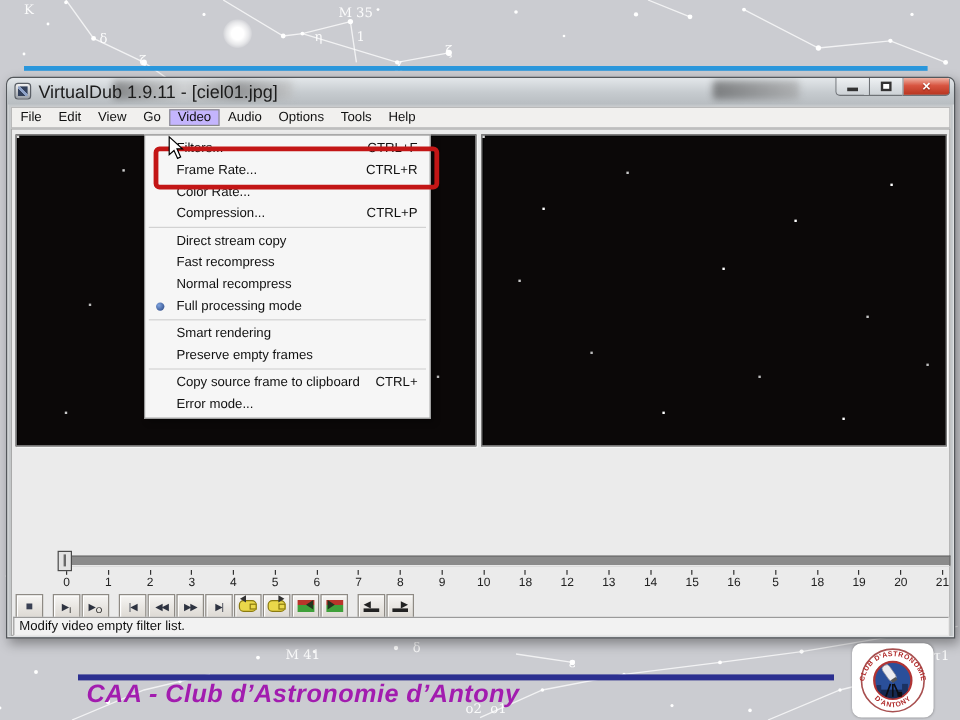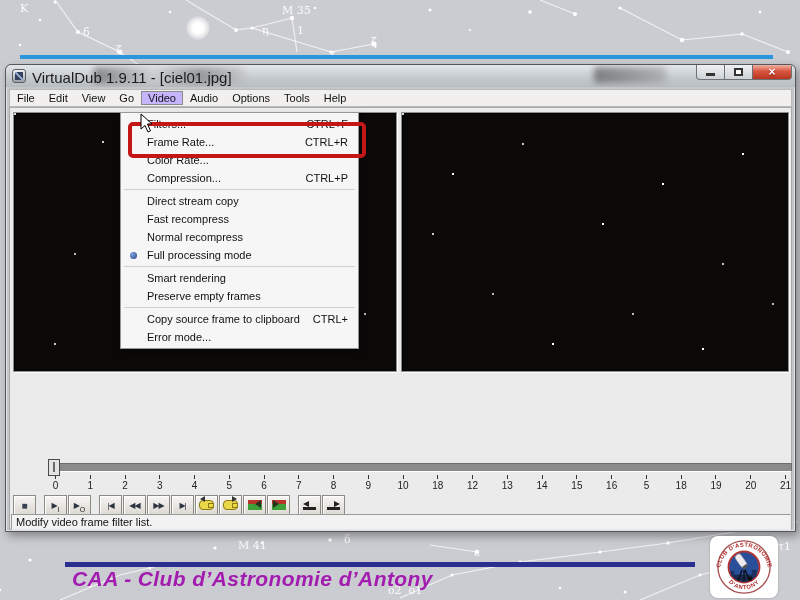--- a/index.html
+++ b/index.html
@@ -382,21 +382,21 @@
           </div>
         <div class="gap"></div>
         <div class="tbtn">
             <span class="markicon in"></span>
           </div>
         <div class="tbtn">
             <span class="markicon out"></span>
           </div>
       </div>
 
-      <div class="statusbar">Modify video frame filter list.</div>
+      <div class="statusbar">Modify video empty filter list.</div>
     </div>
   </div>
 
   <div class="footline"></div>
   <div class="foottext">CAA - Club d’Astronomie d’Antony</div>
 
   <div class="logo">
     <svg width="62" height="58" viewBox="0 0 64 60">
       <defs>
         <path id="arcTop" d="M 7,34 A 25,25 0 0 1 57,34"></path>

